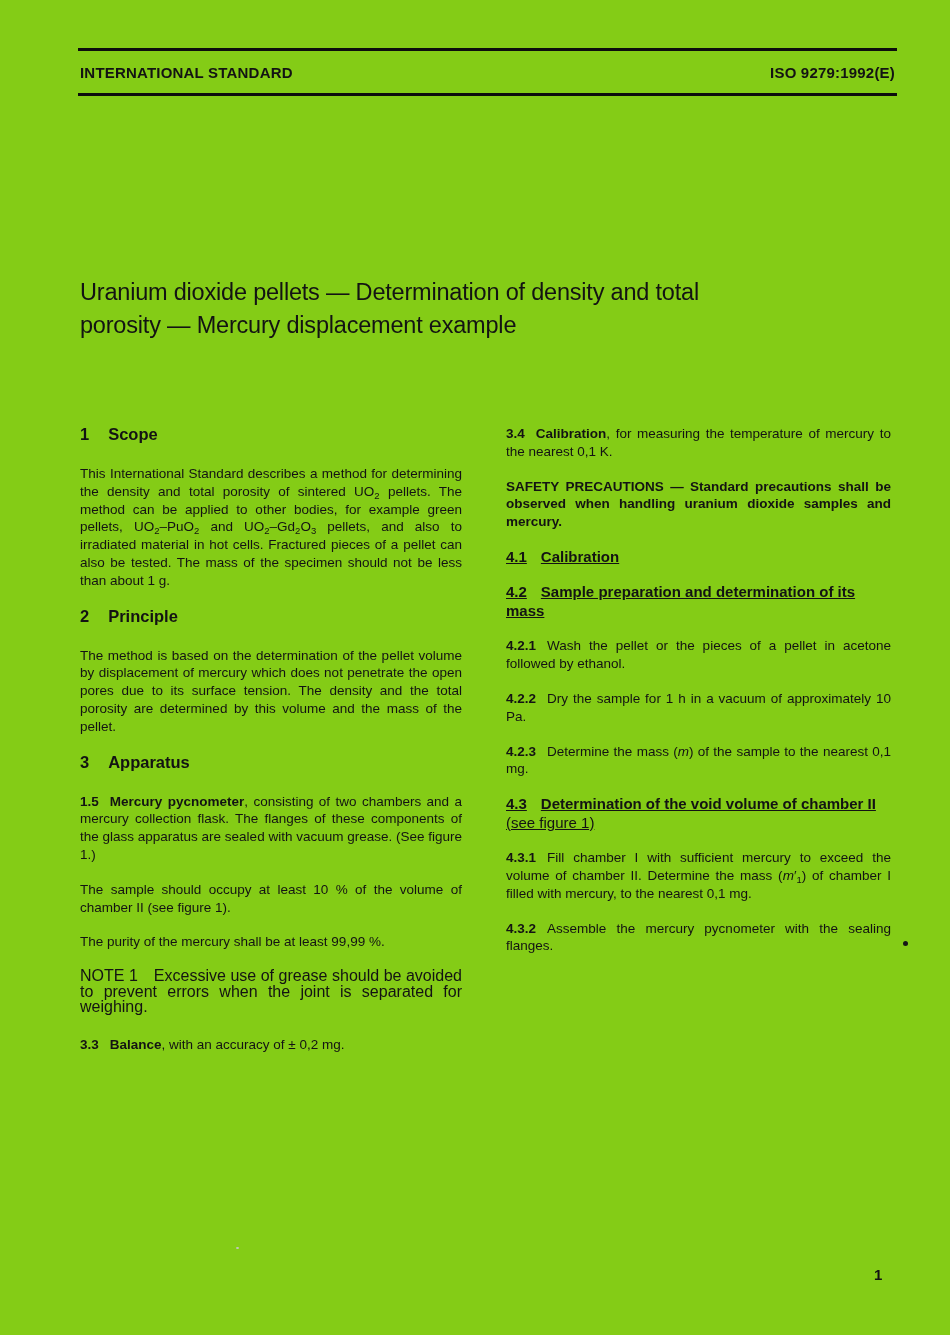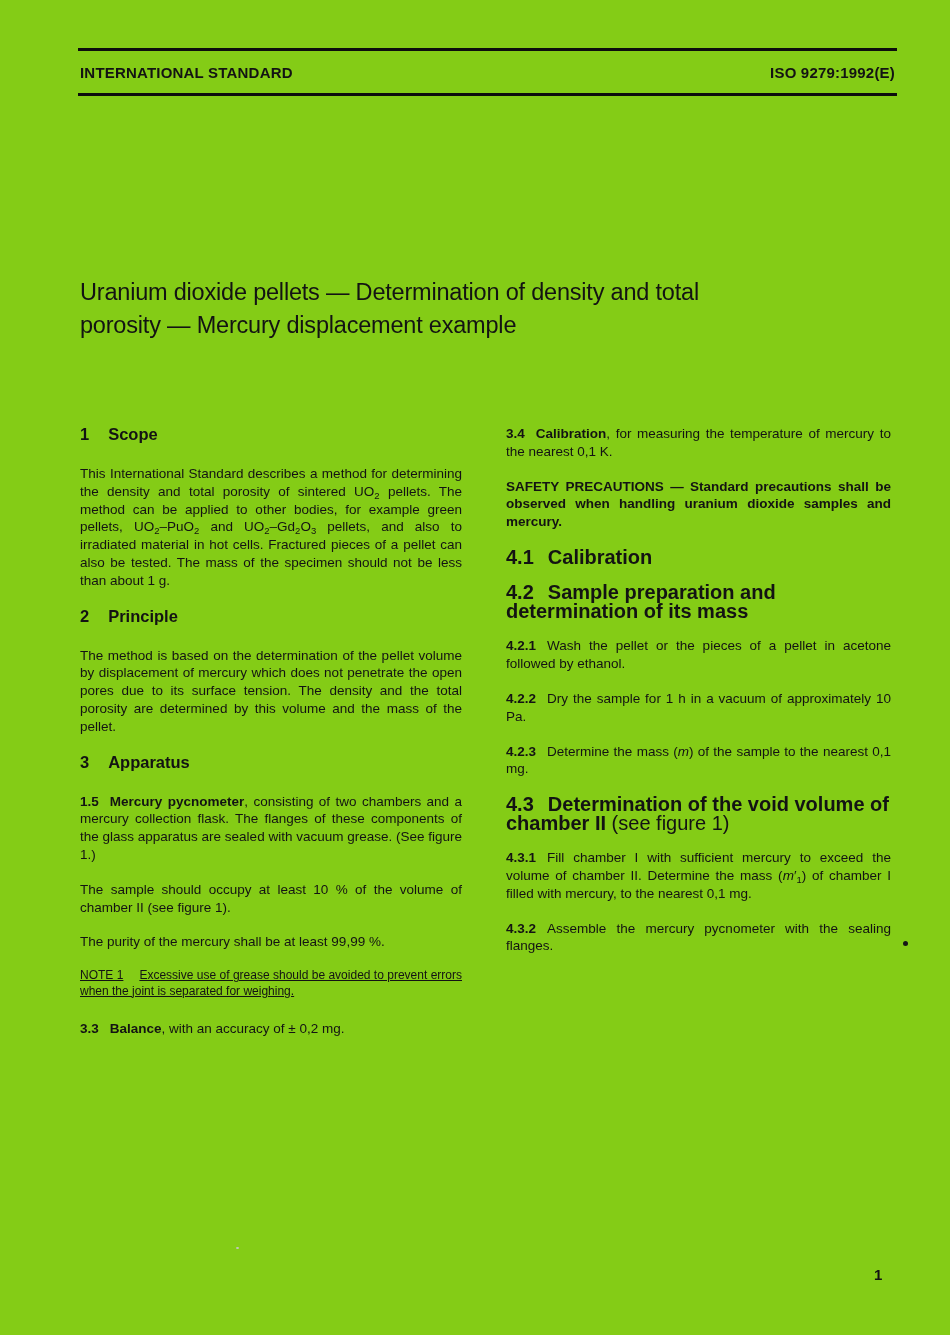--- a/index.html
+++ b/index.html
@@ -33,29 +33,29 @@
     display: flex;
     margin: 83px 53px 0 80px;
     gap: 44px;
   }
   .col { flex: 0 0 382px; width: 382px; }
   .col.right { flex: 0 0 385px; width: 385px; }
   .col > :first-child { margin-top: 0 !important; }
 
   .h2 { font-size: 16.5px; font-weight: bold; margin: 0 0 21px 0; }
   .h2 .hnum { margin-right: 19px; }
-  .h3 { font-size: 20px; line-height: 18.5px; margin: 2px 0 17px 0; }
+  .h3 { font-size: 15px; line-height: 18.5px; margin: 2px 0 17px 0; text-decoration: underline; }
   .h3 .hnum { font-weight: bold; margin-right: 14px; }
   .para {
     font-size: 13.5px; line-height: 17.8px;
     text-align: justify; margin: 0 0 17px 0;
   }
   .note {
-    font-size: 12px; line-height: 15.5px;
-    text-align: justify; margin: 2px 0 21px 0; text-decoration: underline;
+    font-size: 16px; line-height: 15.5px;
+    text-align: justify; margin: 2px 0 21px 0;
   }
   .b { font-weight: bold; }
   .i { font-style: italic; }
   .pnum { font-weight: bold; margin-right: 11px; }
   .note .pnum { font-weight: normal; margin-right: 16px; }
   sub { font-size: 9.5px; line-height: 0; vertical-align: -3px; }
 
   .page-number {
     position: absolute; left: 874px; top: 1266px;
     font-size: 15px; font-weight: bold;

